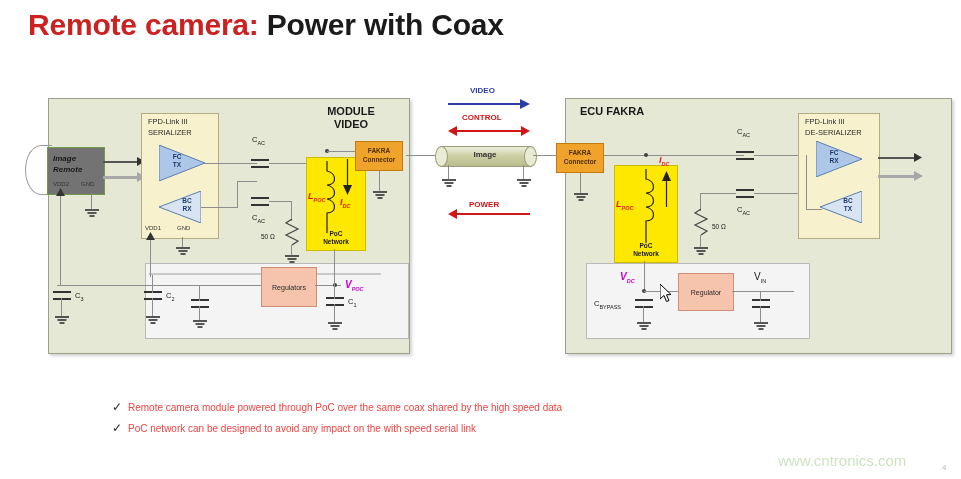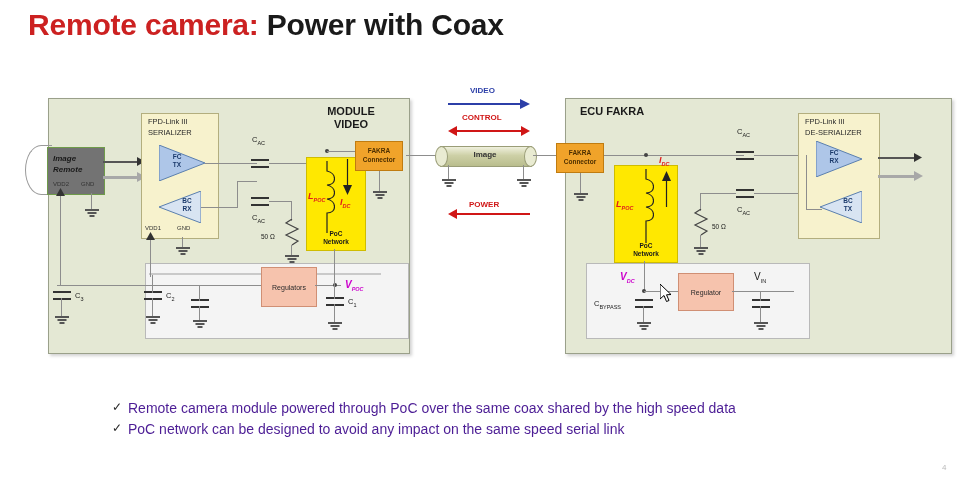--- a/index.html
+++ b/index.html
@@ -123,21 +123,21 @@
 
   
   .arrow-lbl{position:absolute;font-size:8px;font-weight:bold;white-space:nowrap;}
   .video-lbl{color:#2c3fa8;}
   .ctrl-lbl,.pow-lbl{color:#d01616;}
 
   
   .bullets{position:absolute;left:112px;top:400px;}
   .bullet{display:flex;align-items:flex-start;margin-bottom:5px;}
   .bullet .ck{width:16px;font-size:12px;color:#2a2a2a;}
-  .bullet .bt{font-size:14px;color:#4c1d95;line-height:16px;}
+  .bullet .bt{font-size:10px;color:#ef4444;line-height:16px;}
 
   .watermark{
     position:absolute;left:778px;top:452px;font-size:15px;color:#cfe3c4;
     font-weight:500;white-space:nowrap;
   }
   .pagenum{position:absolute;left:942px;top:463px;font-size:8px;color:#b9b9b9;}
 
   
   .cursor{position:absolute;left:660px;top:284px;}
 </style>
@@ -553,18 +553,19 @@
     <polygon points="0,0 0,15 4,11.5 6.5,17.5 9,16.5 6.5,10.8 11,10.5" fill="#ffffff" stroke="#000" stroke-width="1"></polygon>
   </svg>
 
   <div class="bullets">
     <div class="bullet">
       <span class="ck">✓</span>
       <span class="bt">Remote camera module powered through PoC over the same coax shared by the high speed data</span>
     </div>
     <div class="bullet">
       <span class="ck">✓</span>
-      <span class="bt">PoC network can be designed to avoid any impact on the same speed serial link</span>
+      <span class="bt">PoC network can be designed to avoid any impact on the with speed serial link</span>
     </div>
   </div>
 
+  <div class="watermark">www.cntronics.com</div>
   <div class="pagenum">4</div>
 </div>
 
 </body></html>

